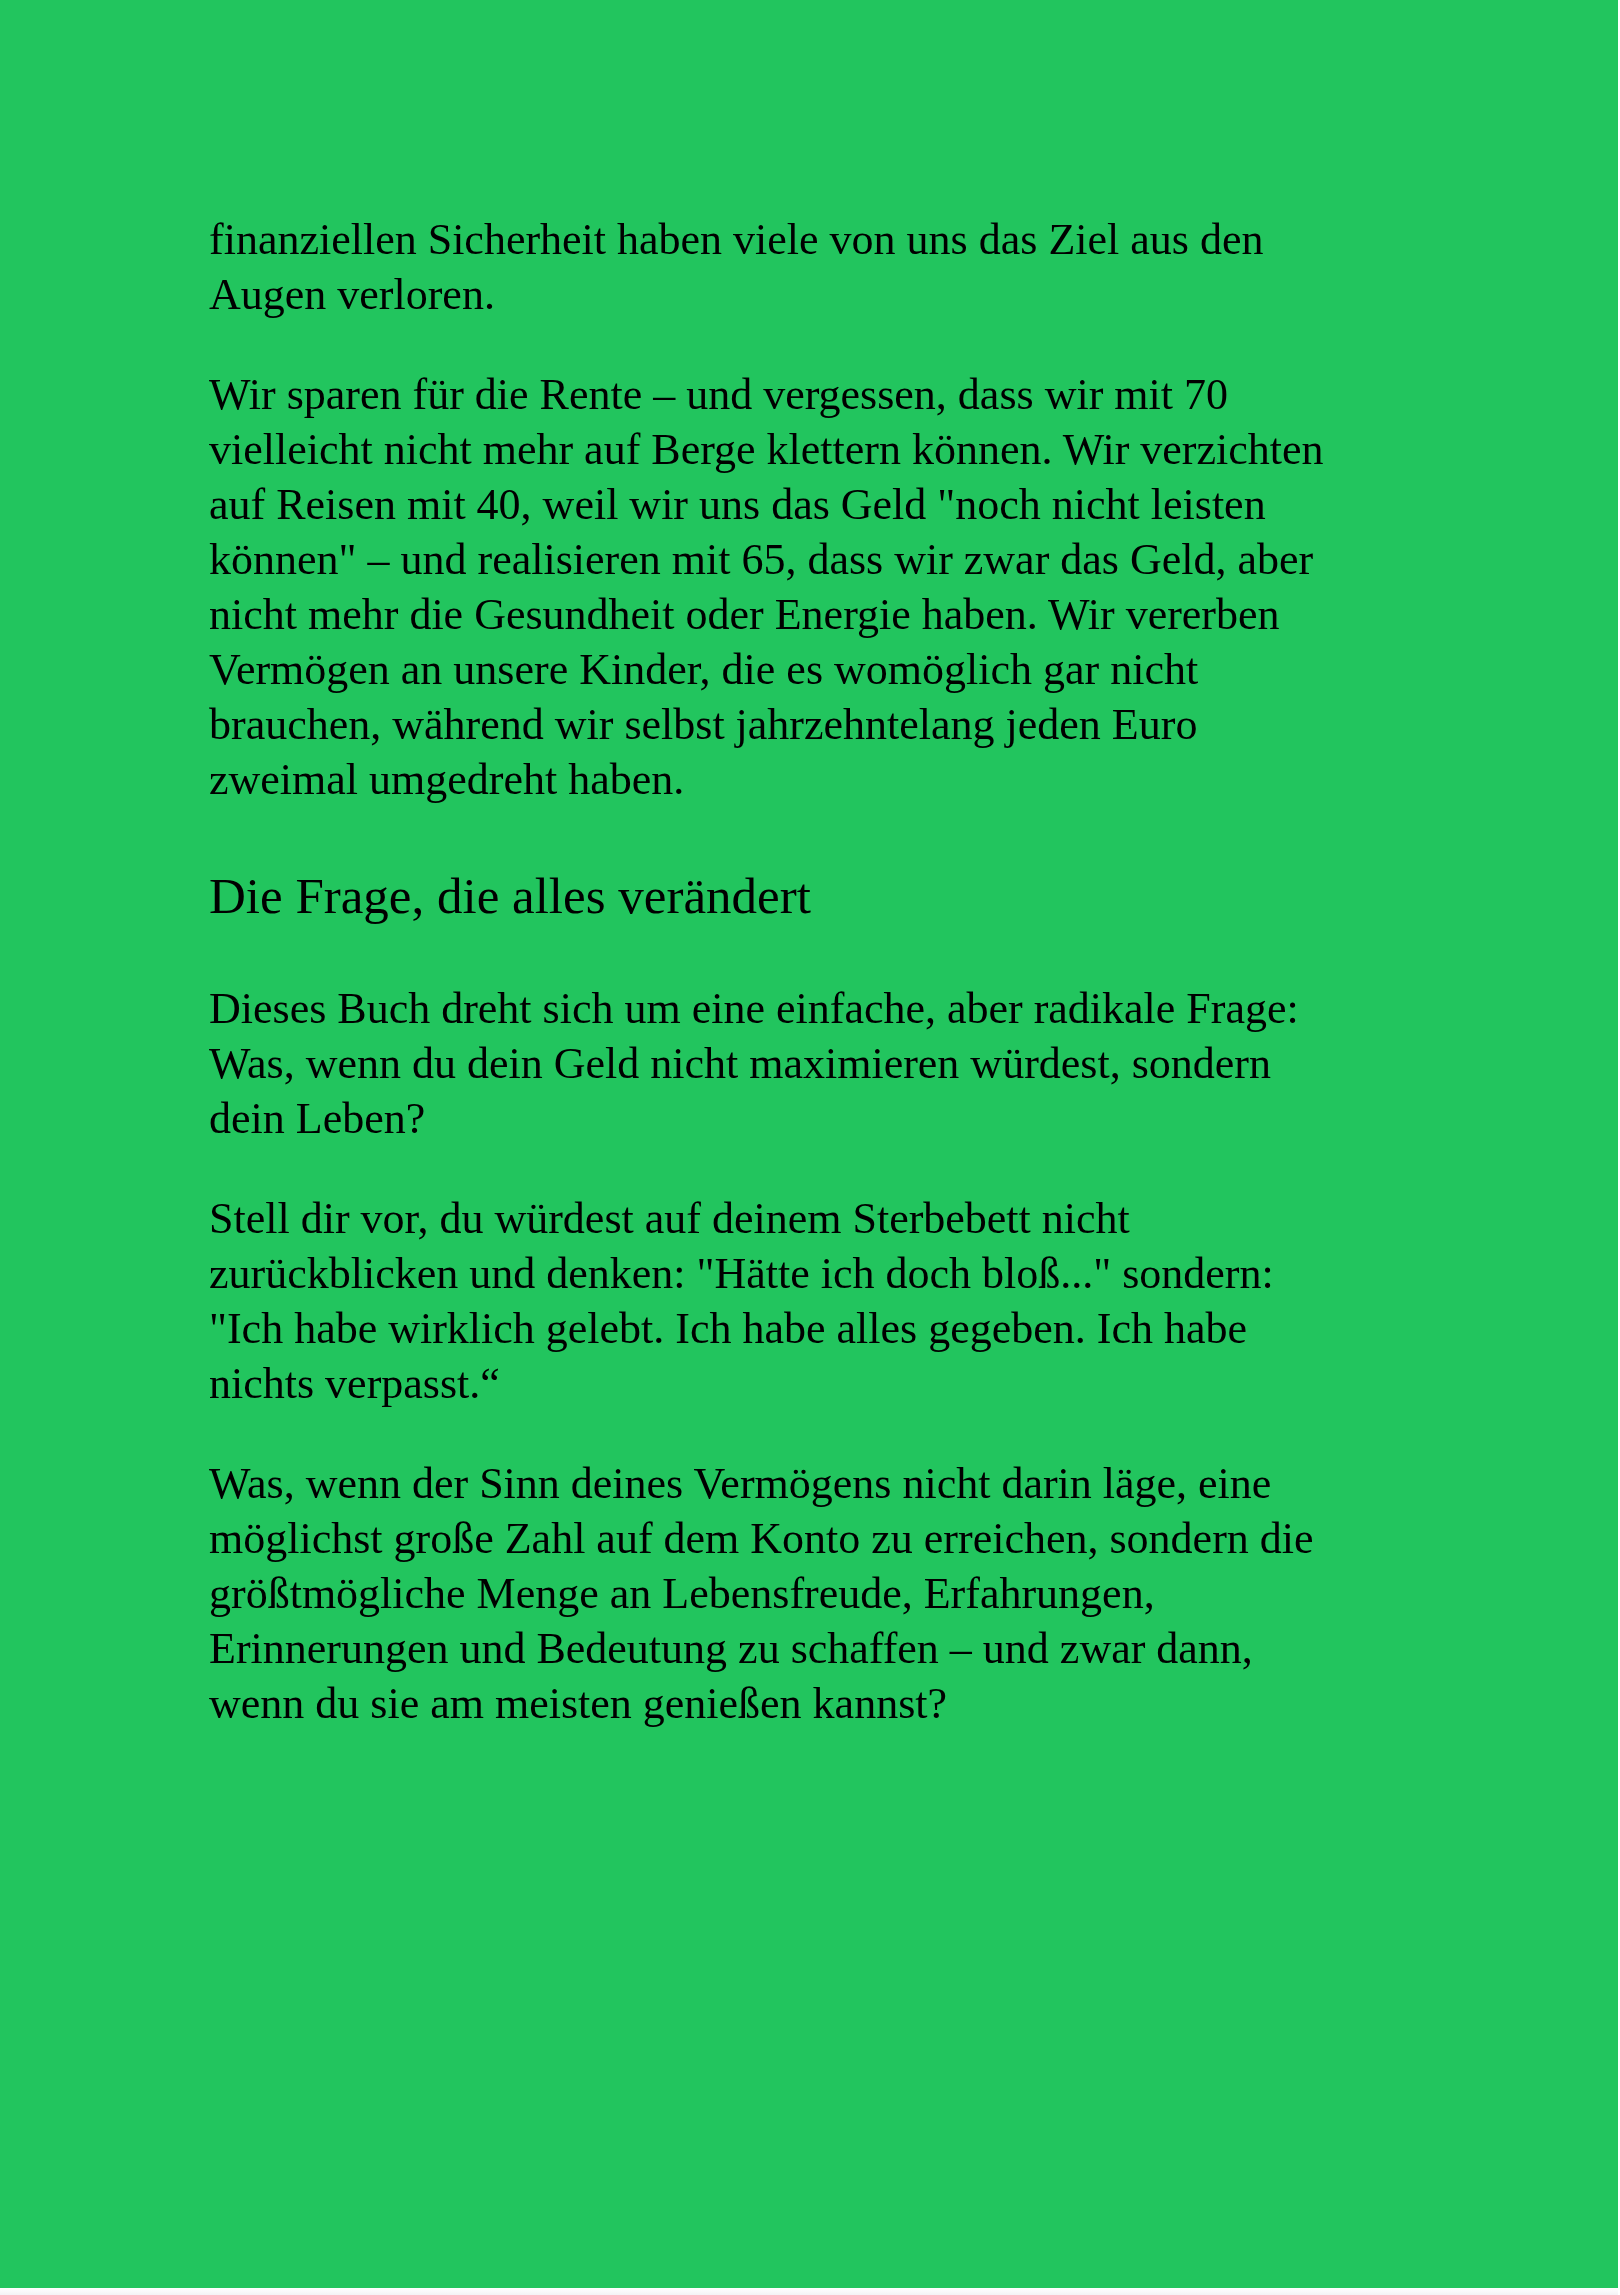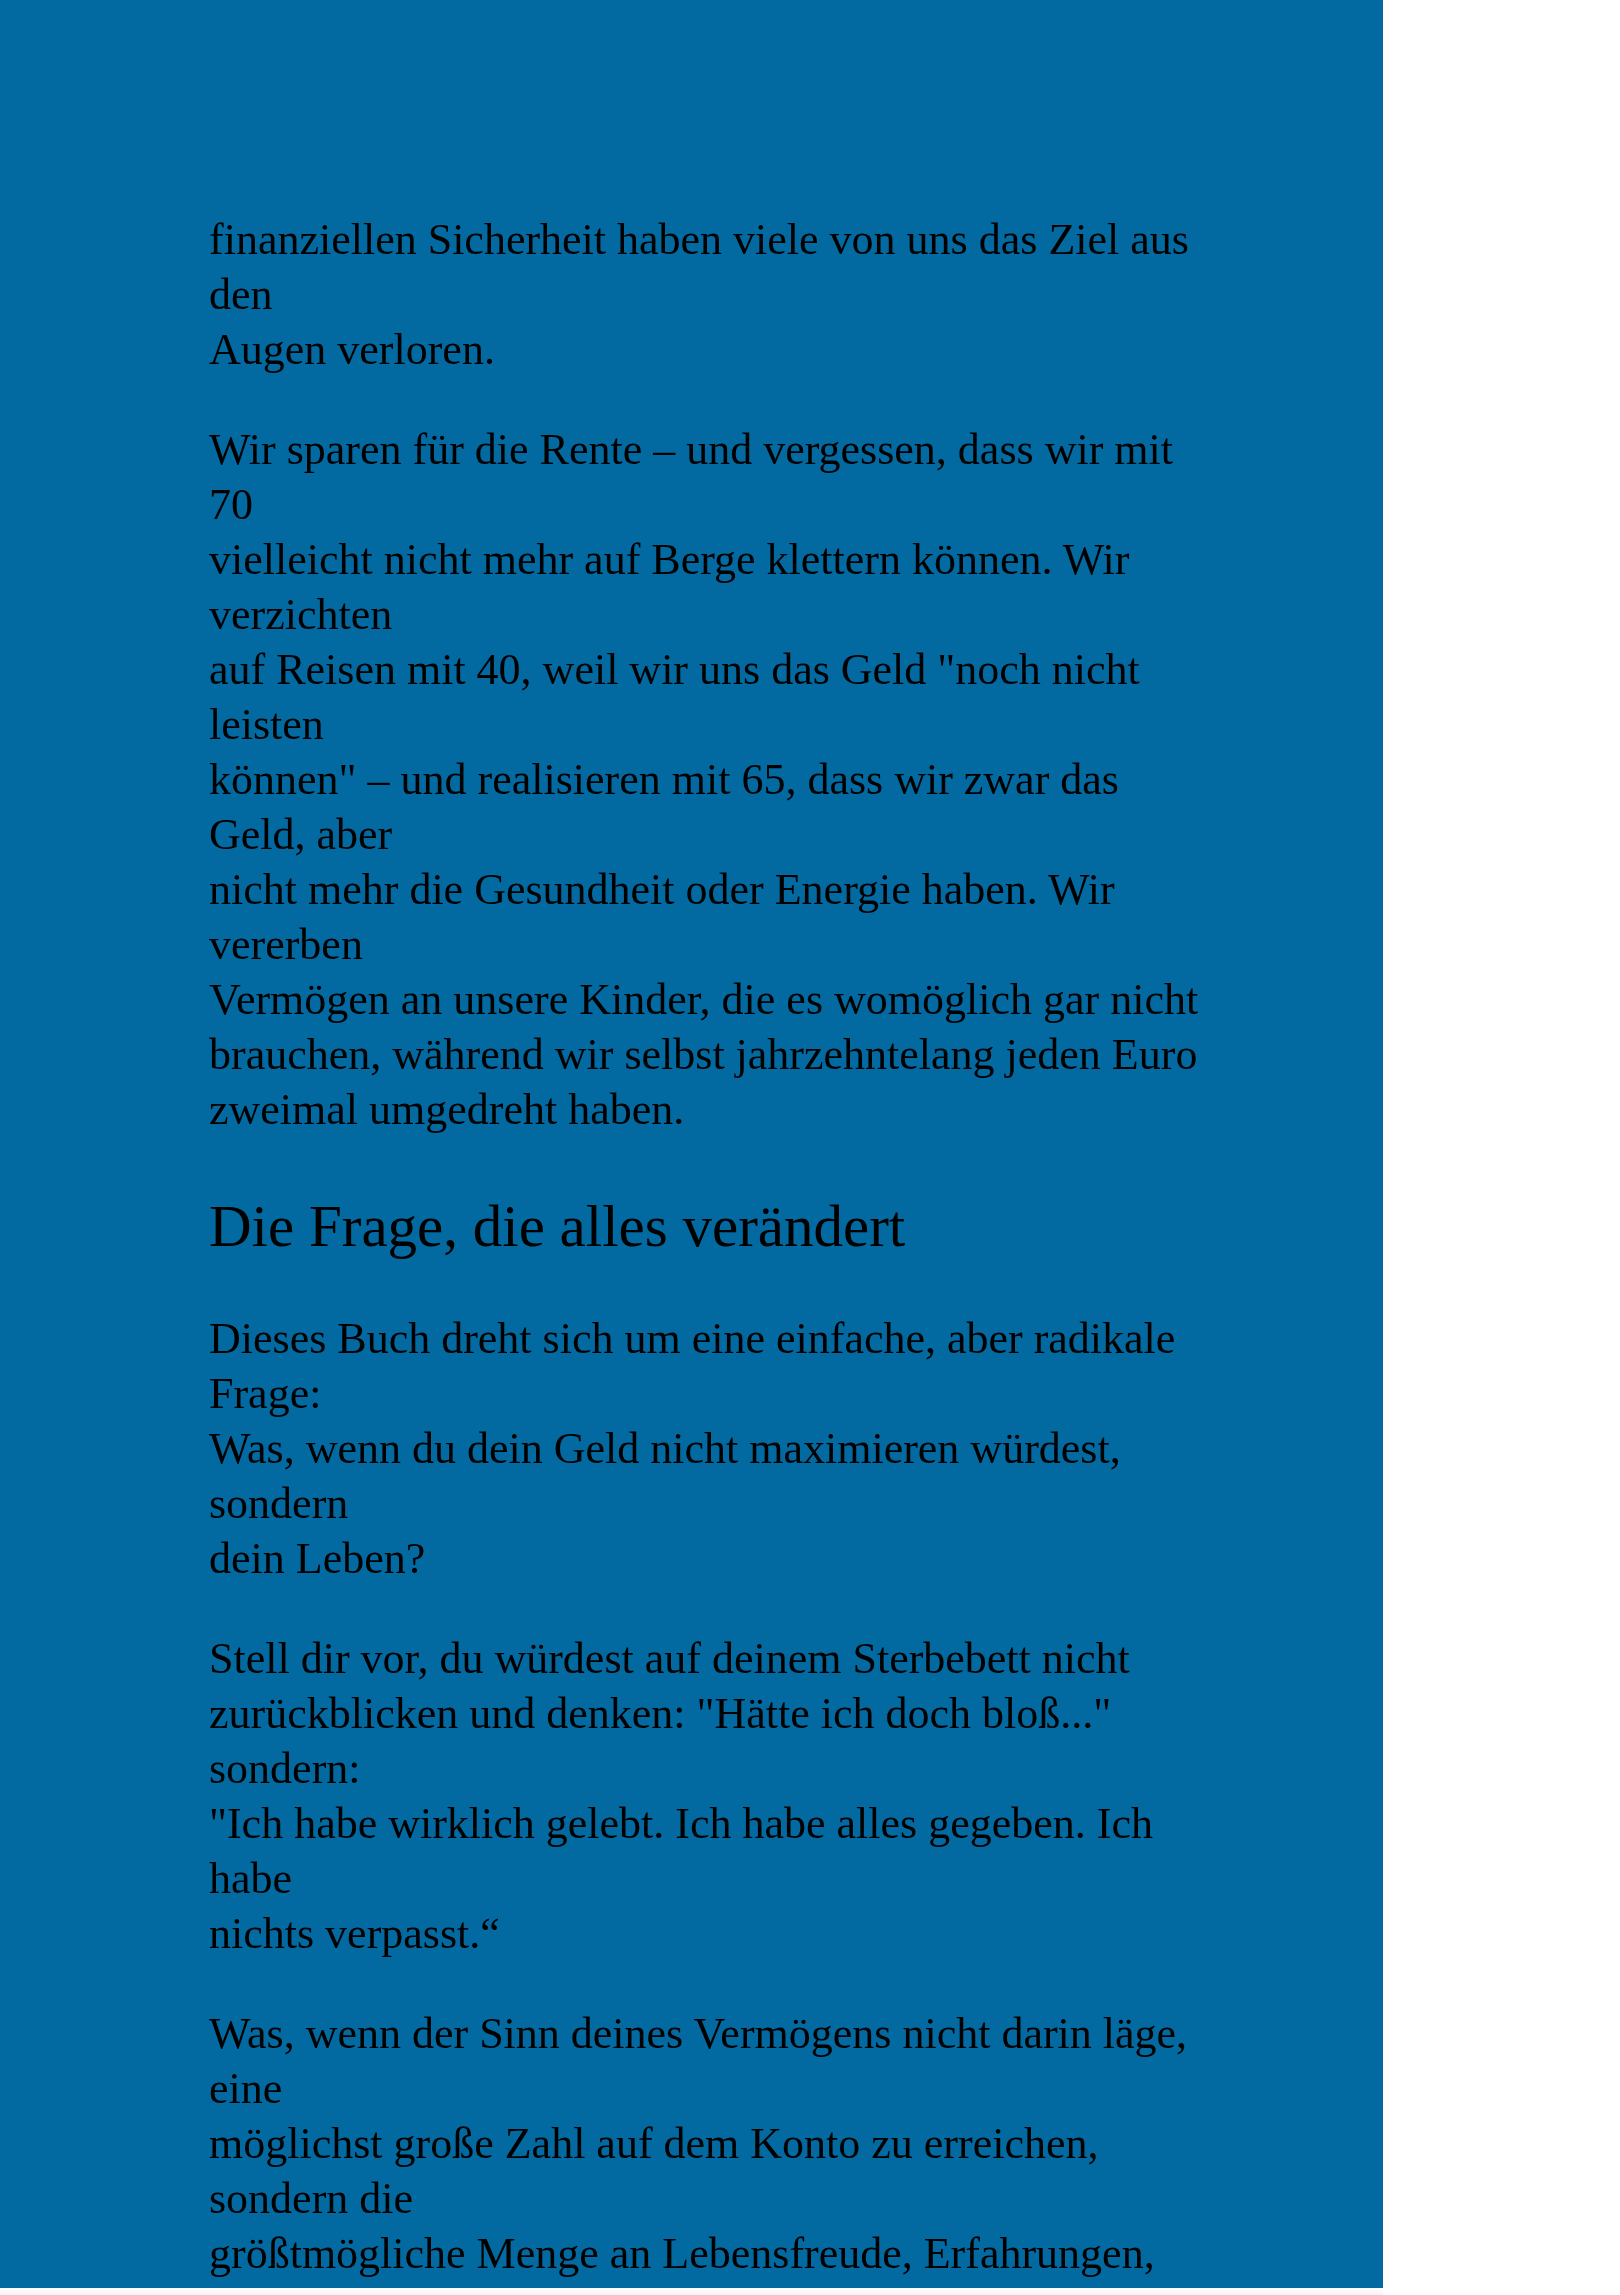--- a/index.html
+++ b/index.html
@@ -2,42 +2,42 @@
 <html style="font-size:10.8px"><head>
 <meta charset="utf-8">
 <style>
   html, body {
     margin: 0;
     padding: 0;
     background: #ffffff;
   }
   .viewport {
     position: relative;
-    width: 1383px;
+    width: 1618px;
     height: 2295px;
-    background: #0369a1;
+    background: #22c55e;
     overflow: hidden;
     font-family: "Liberation Serif", "DejaVu Serif", serif;
     color: #000000;
   }
   .content {
     position: absolute;
     top: 0;
     left: 209px;
     right: 182px;
     padding-top: 212px;
     font-size: 44px;
     line-height: 55px;
   }
   .content p {
     margin: 0 0 45px 0;
     white-space: pre-line;
   }
   .content h2 {
-    font-size: 59px;
+    font-size: 51px;
     line-height: 88px;
     font-weight: 400;
     margin: 39px 0 41px 0;
     white-space: pre-line;
   }
   .bottom-strip {
     position: absolute;
     left: 0;
     bottom: 0;
     width: 100%;

